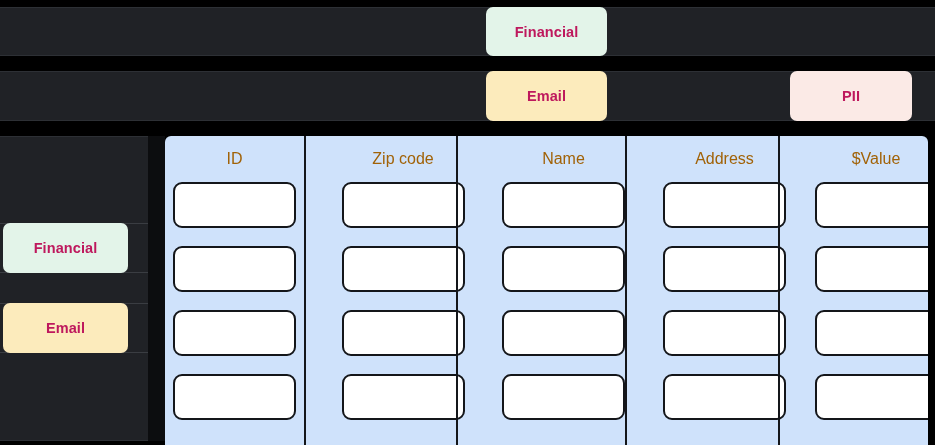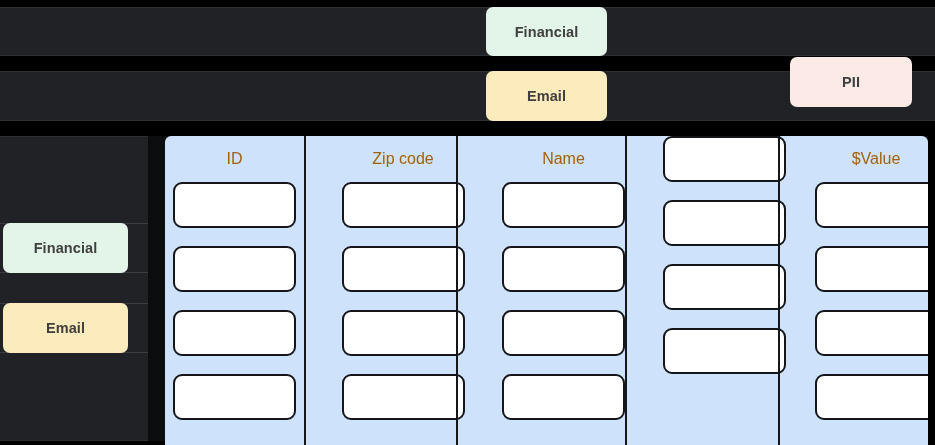--- a/index.html
+++ b/index.html
@@ -36,35 +36,35 @@
   .tagbar.row2 { top: 71px; height: 50px; }
 
   .tag {
     position: absolute;
     display: flex;
     align-items: center;
     justify-content: center;
     border-radius: 7px;
     font-size: 14.5px;
     font-weight: bold;
-    color: #404040;
+    color: #be185d;
     letter-spacing: 0.1px;
     box-sizing: border-box;
   }
 
   .tag.financial-top {
     left: 486px;  top: 7px;  width: 121px; height: 49px;
     background: #e3f4e9;
   }
   .tag.email-top {
     left: 486px;  top: 71px; width: 121px; height: 50px;
     background: #fcebbc;
   }
   .tag.pii-top {
-    left: 790px;  top: 57px; width: 122px; height: 50px;
+    left: 790px;  top: 71px; width: 122px; height: 50px;
     background: #fbeae6;
   }
 
   
   .sidebar {
     position: absolute;
     left: 0;
     top: 136px;
     width: 148px;
     height: 305px;
@@ -205,20 +205,21 @@
 
     <div class="column col-name">
       <div class="col-header">Name</div>
       <div class="cell"></div>
       <div class="cell"></div>
       <div class="cell"></div>
       <div class="cell"></div>
     </div>
 
     <div class="column col-address">
+      <div class="col-header">Address</div>
       <div class="cell"></div>
       <div class="cell"></div>
       <div class="cell"></div>
       <div class="cell"></div>
     </div>
 
     <div class="column col-value">
       <div class="col-header">$Value</div>
       <div class="cell"></div>
       <div class="cell"></div>

